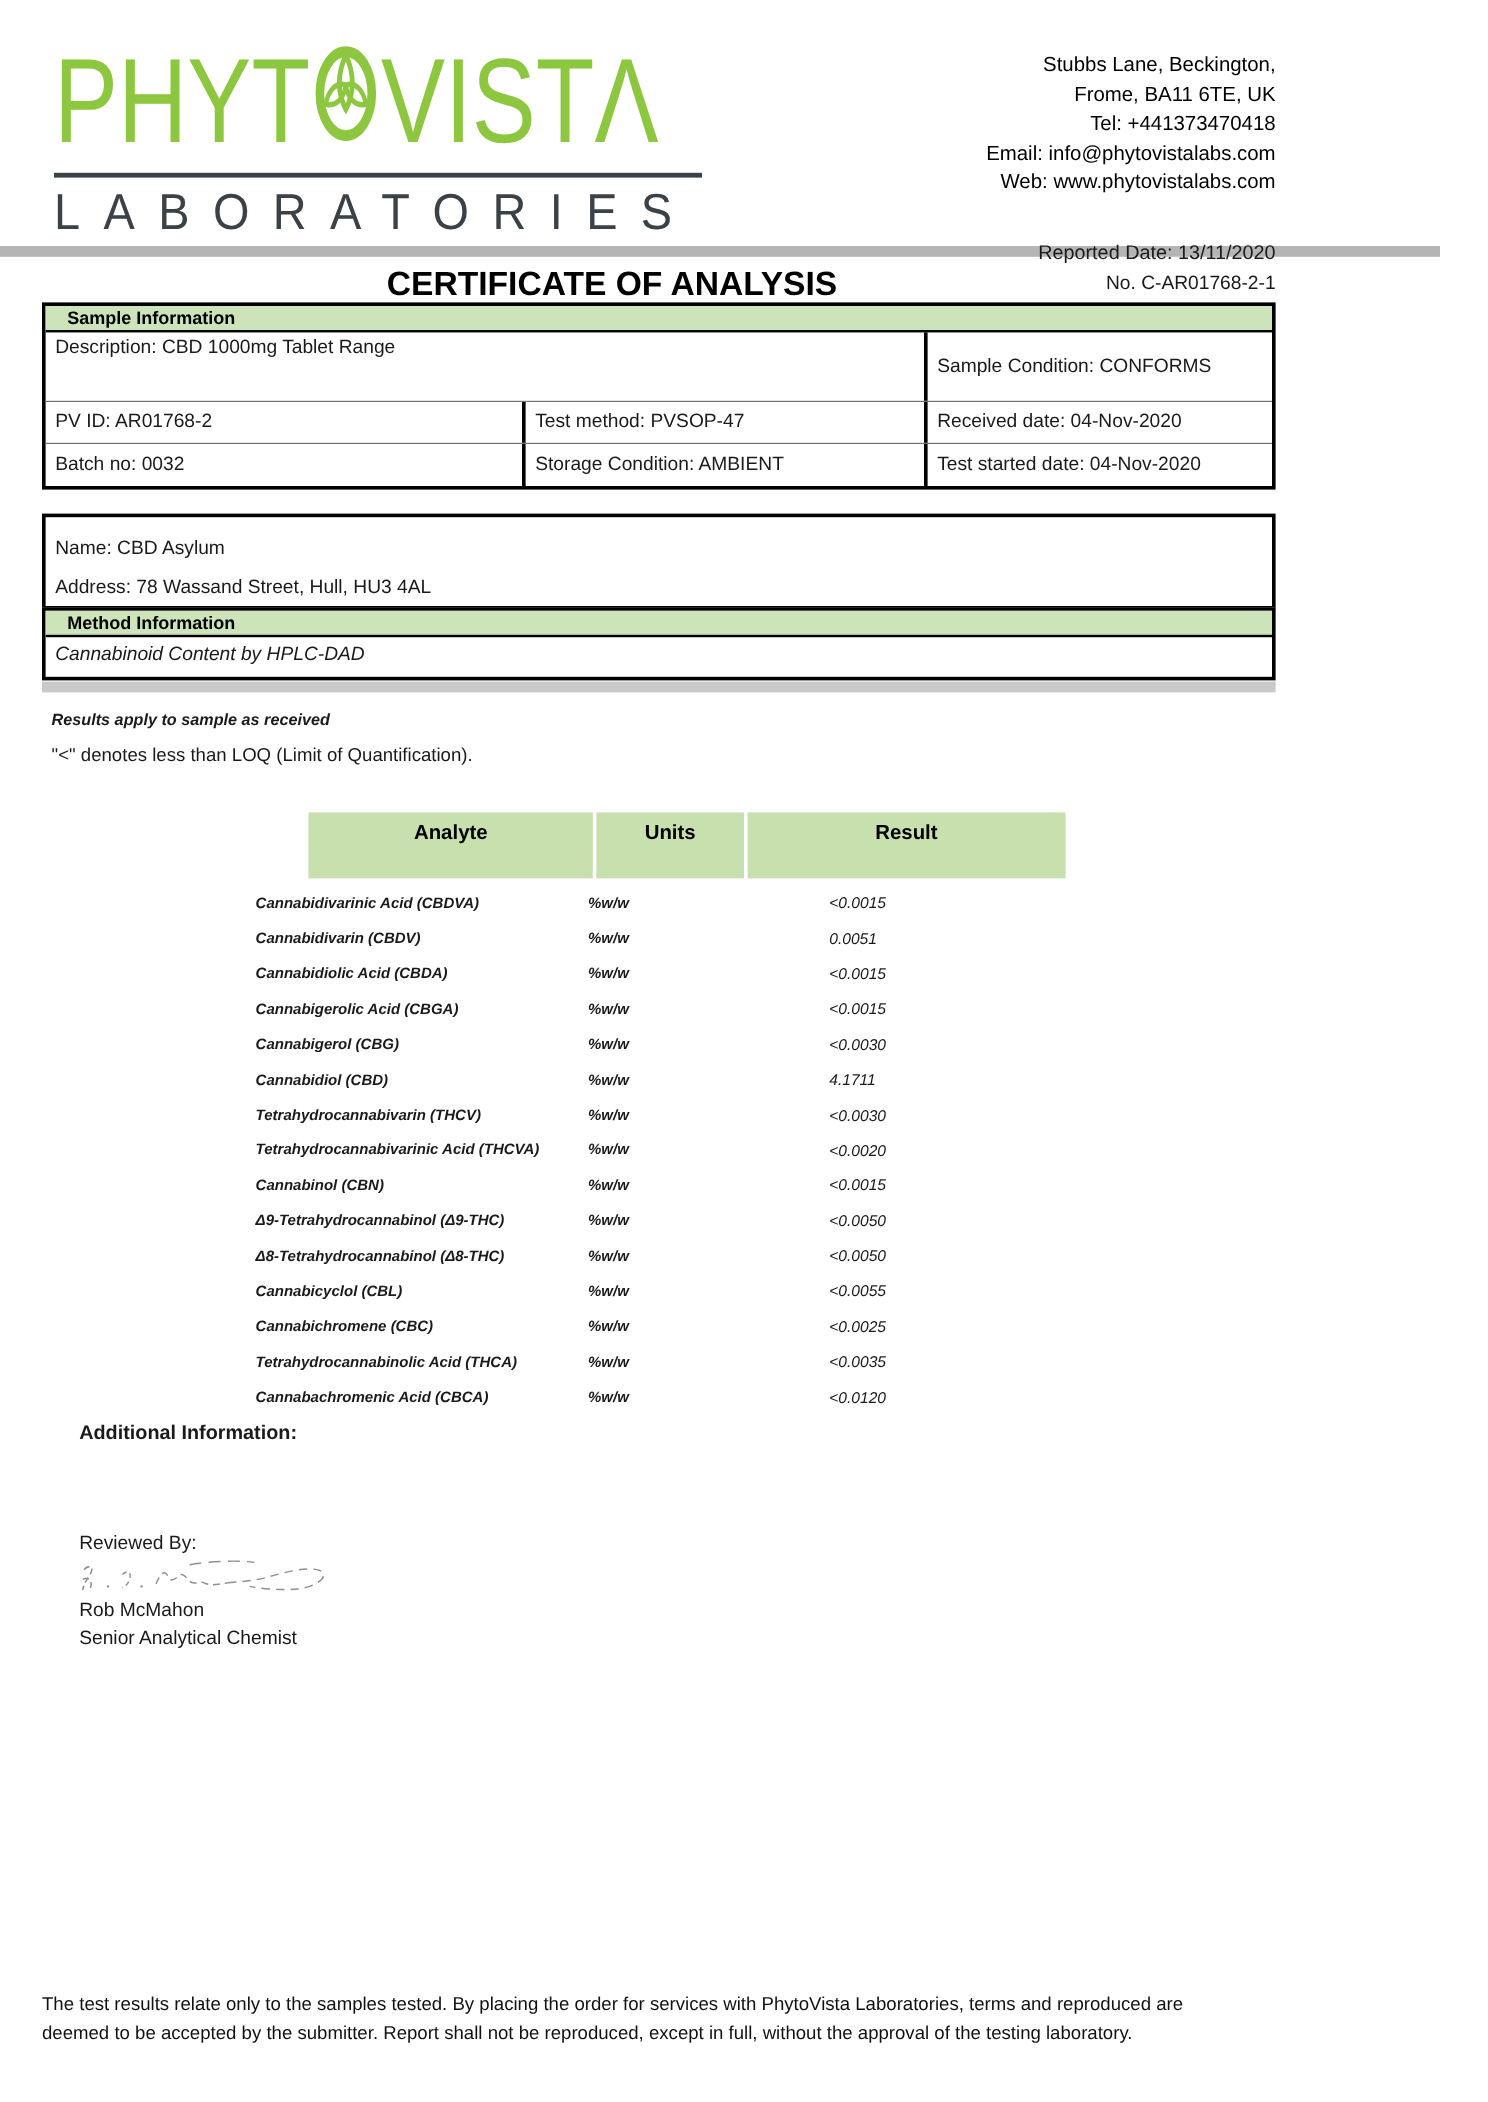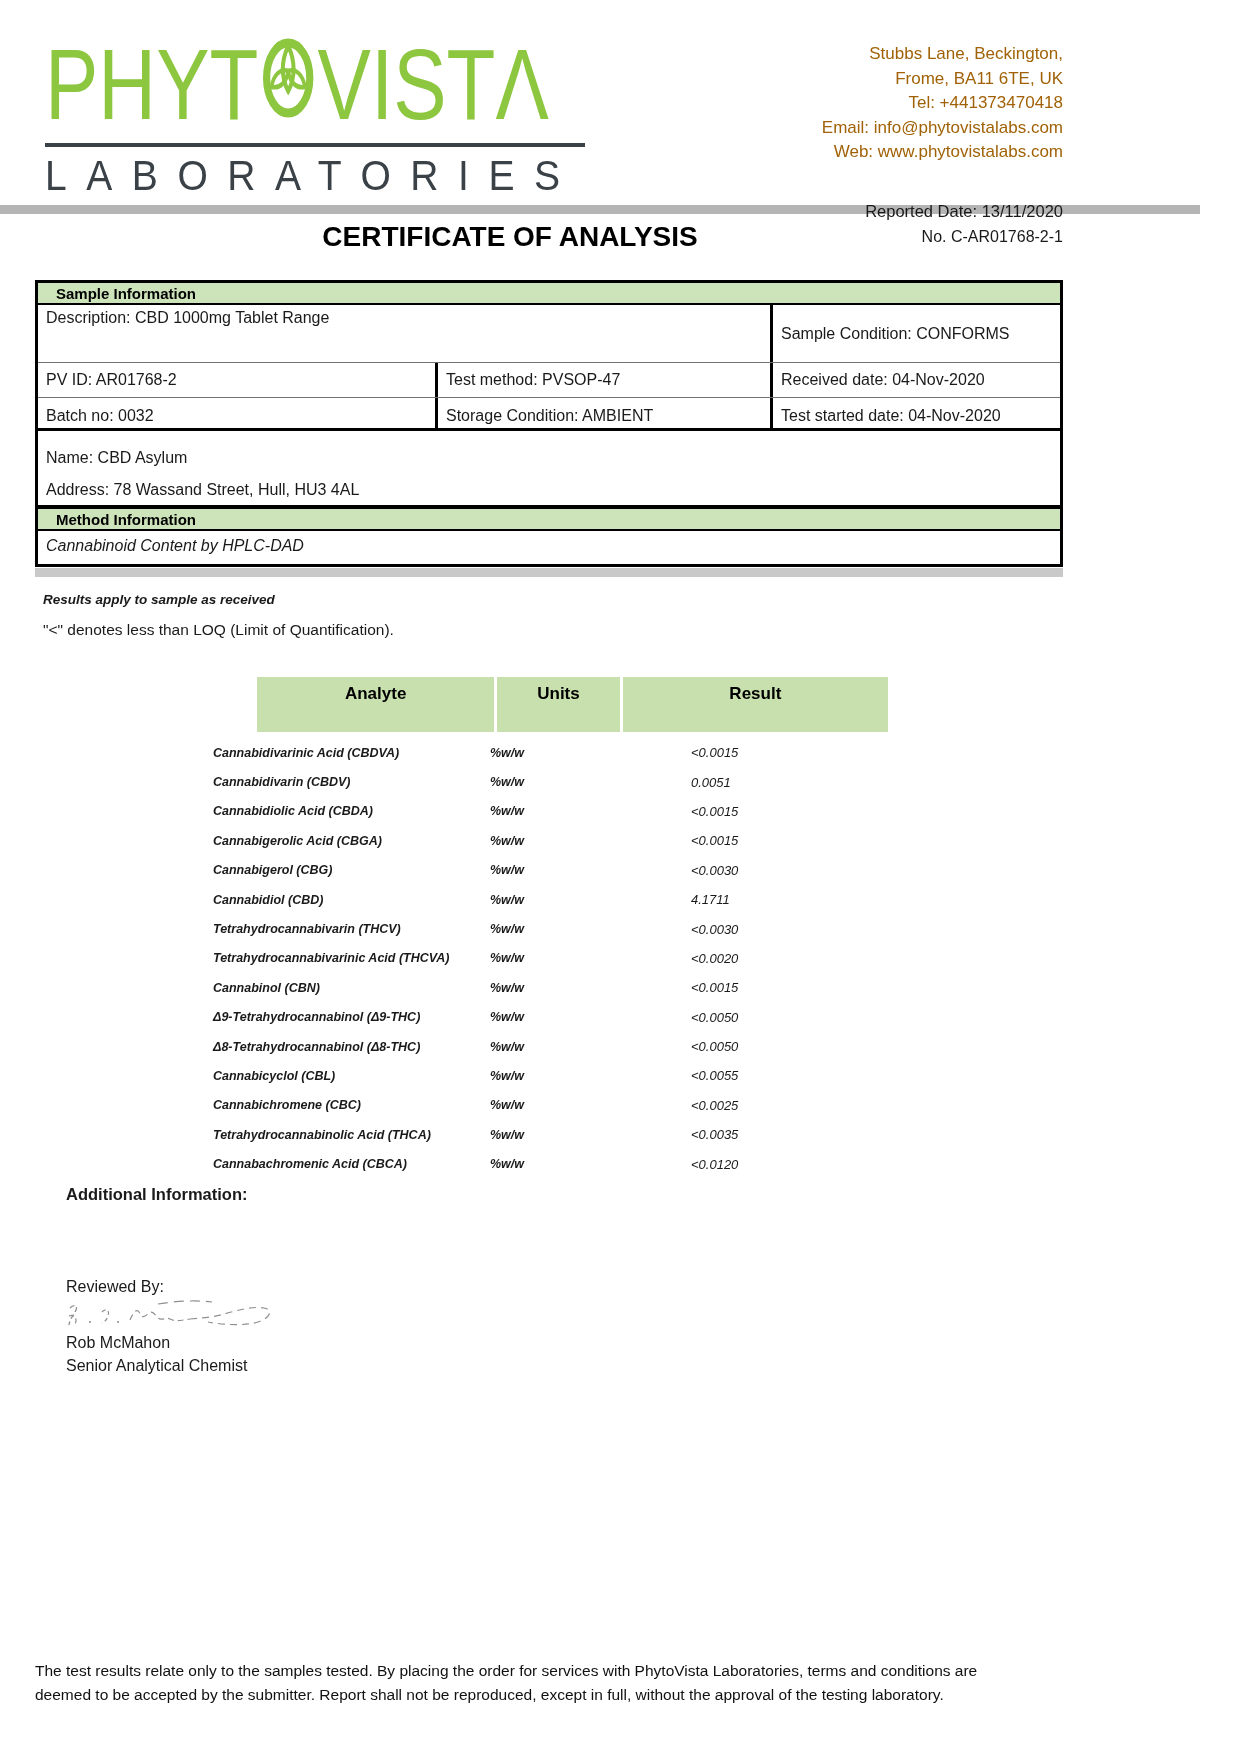--- a/index.html
+++ b/index.html
@@ -16,21 +16,21 @@
     transform:scaleX(0.80); transform-origin:left center; white-space:nowrap;
   }
   .logo-word .leaf { margin:0 2px; }
   .logo-rule { margin-top:6px; width:540px; height:4px; background:#3a4147; }
   .logo-sub {
     margin-top:5px; width:545px; color:#3a4147; font-size:42px; font-weight:400;
     letter-spacing:21px; white-space:nowrap; transform:scaleX(0.93); transform-origin:left center;
   }
   .contact {
     position:absolute; right:177px; top:42px; text-align:right;
-    font-size:17px; line-height:24.5px; color:#a16207;
+    font-size:17px; line-height:24.5px; color:#000000;
   }
   .bar { position:absolute; background:#b5b5b5; }
   .bar.top { left:0; top:205px; width:1200px; height:9px; }
   .bar.mid { left:35px; top:568px; width:1028px; height:9px; background:#c9c9c9; }
 
   .doc-title {
     position:absolute; left:150px; top:221px; width:720px; text-align:center;
     font-size:28px; font-weight:bold; color:#000; letter-spacing:0px;
   }
   .reported { position:absolute; right:177px; top:202px; text-align:right; font-size:16.5px; }
@@ -110,21 +110,21 @@
     <div>Email: info@phytovistalabs.com</div>
     <div>Web: www.phytovistalabs.com</div>
   </div>
 
   <div class="bar top"></div>
 
   <div class="doc-title">CERTIFICATE OF ANALYSIS</div>
   <div class="reported">Reported Date: 13/11/2020</div>
   <div class="doc-no">No. C-AR01768-2-1</div>
 
-  <div class="info-box" style="top:280px;">
+  <div class="info-box" style="top:252px;">
     <div class="sec-head">Sample Information</div>
     <div class="irow t1-row1">
       <div class="icell c-desc">Description: CBD 1000mg Tablet Range</div>
       <div class="icell c-cond vcenter">Sample Condition: CONFORMS</div>
     </div>
     <div class="irow t1-rowsm">
       <div class="icell c1 vcenter">PV ID: AR01768-2</div>
       <div class="icell c2 vcenter">Test method: PVSOP-47</div>
       <div class="icell c3 vcenter">Received date: 04-Nov-2020</div>
     </div>
@@ -262,17 +262,17 @@
       <circle cx="56" cy="24" r="1" fill="#8f8f8f"></circle>
       <path d="M68 22 C72 12 76 10 78 16 C80 21 84 18 87 15 C91 12 93 17 96 20 C100 23 104 19 108 21 C114 24 120 22 128 21" stroke="#8f8f8f" stroke-width="1.2" stroke-dasharray="6 4"></path>
       <path d="M128 21 C140 20 152 19 162 16 C176 12 192 8 202 10 C212 12 208 20 196 24 C184 28 162 27 146 24" stroke="#8f8f8f" stroke-width="1.2" stroke-dasharray="7 5"></path>
       <path d="M96 6 C112 3 136 2 150 4" stroke="#8f8f8f" stroke-width="1.2" stroke-dasharray="10 6"></path>
     </svg>
   </div>
   <div class="sig-name">Rob McMahon</div>
   <div class="sig-title">Senior Analytical Chemist</div>
 
   <div class="footer">
-    <div>The test results relate only to the samples tested.  By placing the order for services with PhytoVista Laboratories, terms and conditions are</div>
+    <div>The test results relate only to the samples tested.  By placing the order for services with PhytoVista Laboratories, terms and reproduced are</div>
     <div>deemed to be accepted by the submitter. Report shall not be reproduced, except in full, without the approval of the testing laboratory.</div>
   </div>
 
 </div>
 
 </body></html>

